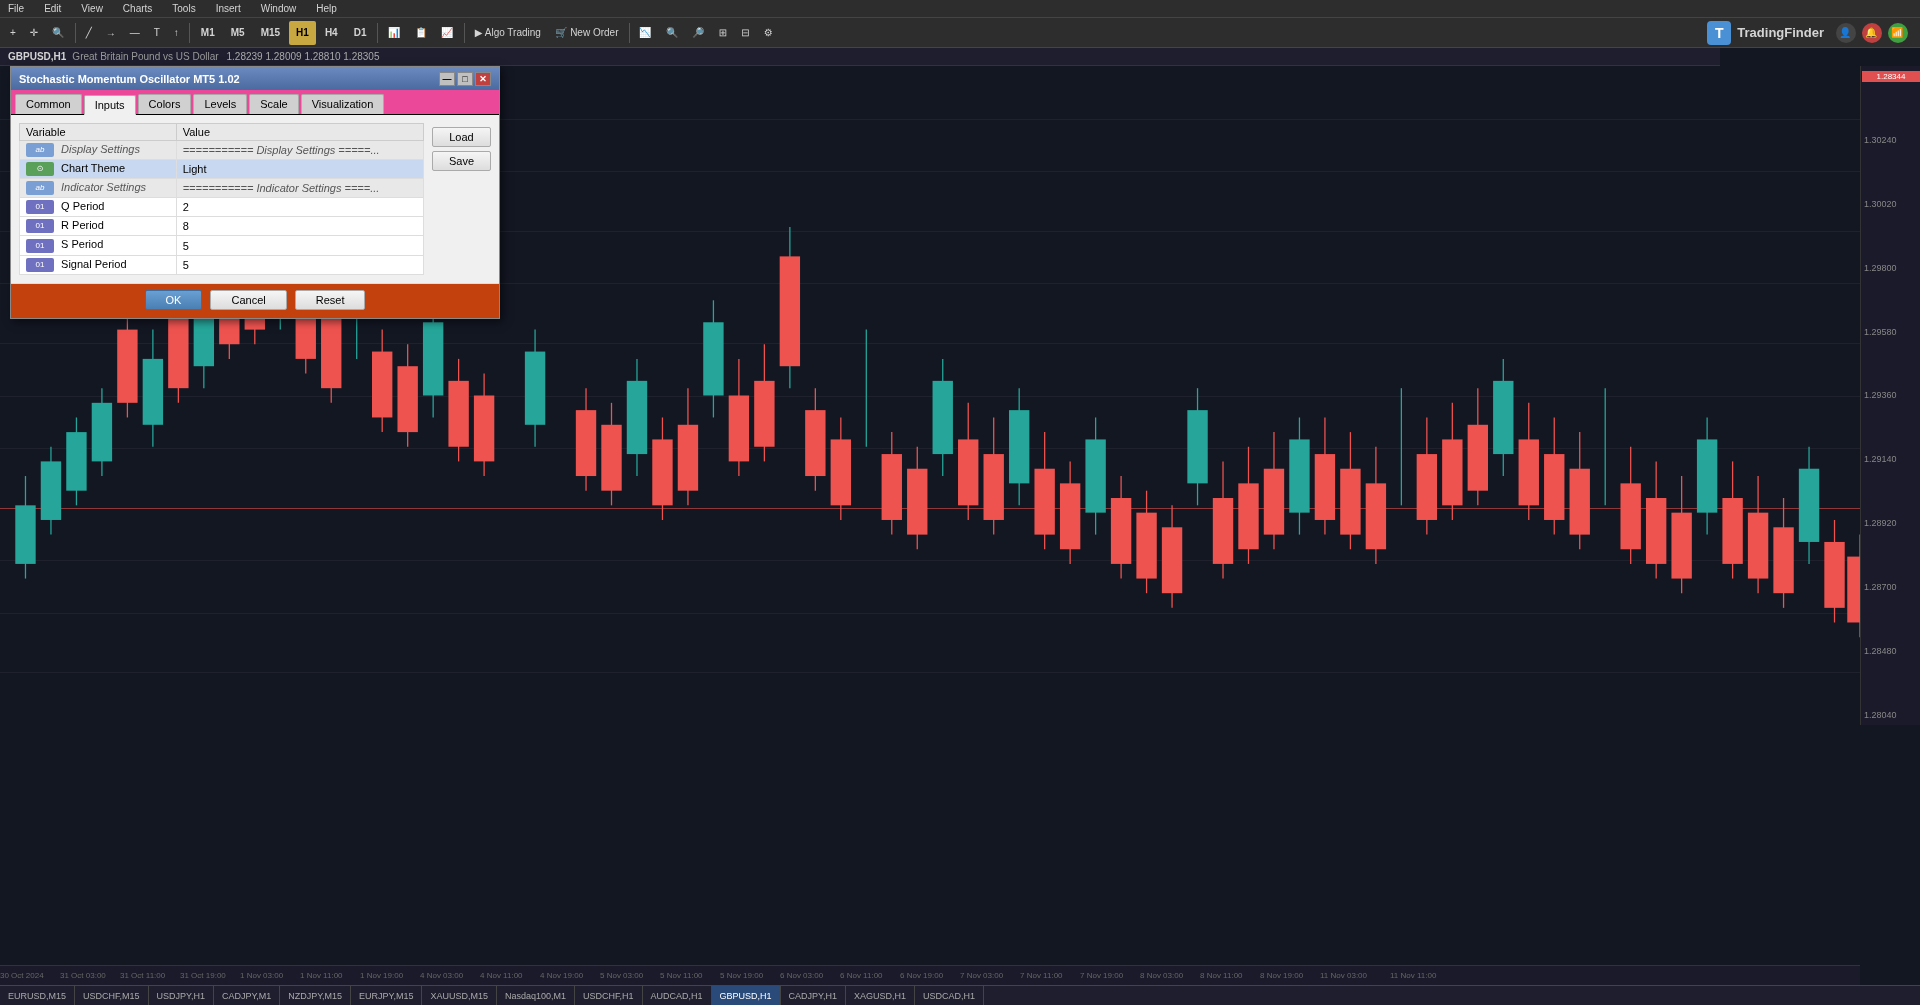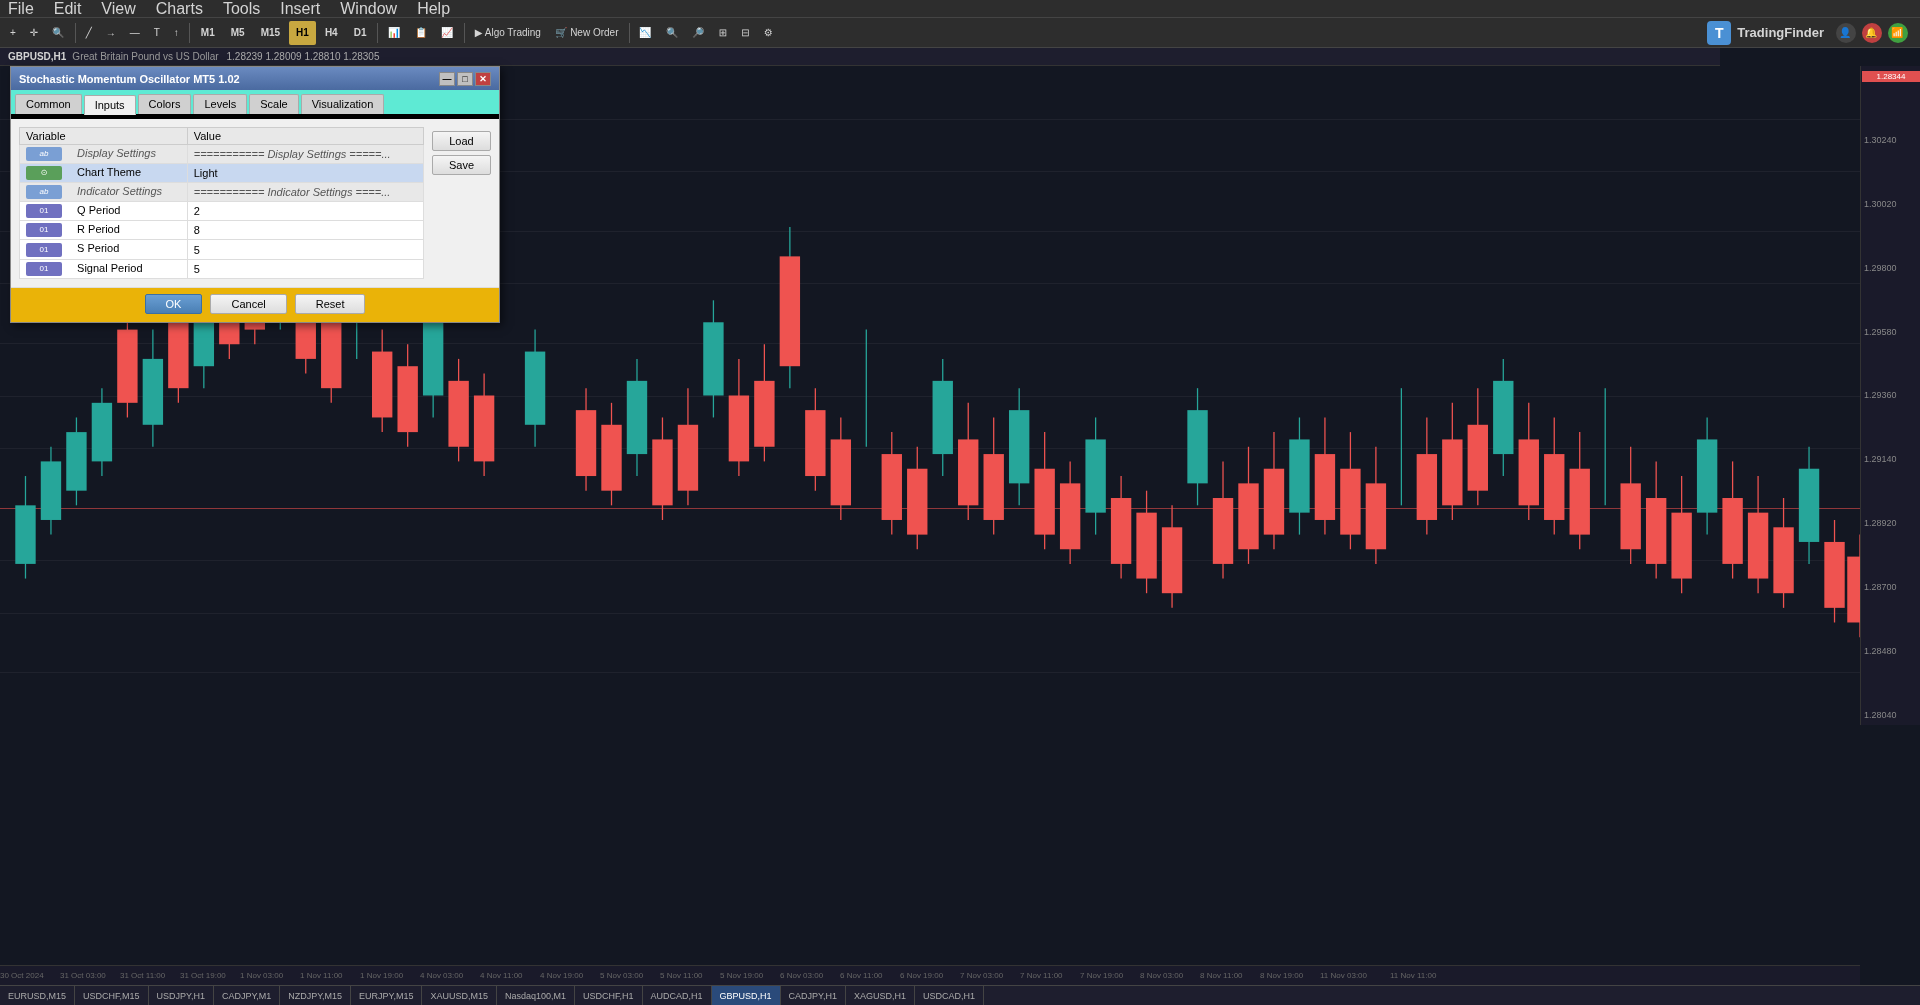--- a/index.html
+++ b/index.html
@@ -7,21 +7,21 @@
 
     
     .menu-bar {
       background: #2d2d2d;
       height: 18px;
       display: flex;
       align-items: center;
       padding: 0 4px;
       gap: 12px;
       color: #d4d4d4;
-      font-size: 16px;
+      font-size: 10px;
       border-bottom: 1px solid #444;
     }
     .menu-bar span { cursor: pointer; padding: 0 4px; }
 
     
     .toolbar {
       background: #2d2d2d;
       height: 30px;
       display: flex;
       align-items: center;
@@ -201,24 +201,24 @@
       cursor: pointer;
       display: flex;
       align-items: center;
       justify-content: center;
       font-size: 9px;
       color: #000;
     }
 
     
     .dialog-tabs {
-      background: #5eead4;
+      background: #ec4899;
       display: flex;
       padding: 4px 4px 0 4px;
-      border-bottom: 5px solid #000000;
+      border-bottom: 1px solid #000000;
     }
     .dialog-tab {
       padding: 3px 10px;
       font-size: 11px;
       cursor: pointer;
       border: 1px solid #aaa;
       border-bottom: none;
       background: #d0d0d0;
       margin-right: 2px;
       border-radius: 2px 2px 0 0;
@@ -260,23 +260,23 @@
     .param-table tr.section-header td {
       background: #e8e8e8;
       font-style: italic;
       color: #555;
     }
     .param-table tr.selected { background: #c8d8f0; }
 
     
     .row-icon {
       display: inline-block;
-      width: 36px;
+      width: 28px;
       height: 14px;
-      margin-right: 12px;
+      margin-right: 4px;
       vertical-align: middle;
       border-radius: 2px;
       font-size: 8px;
       text-align: center;
       line-height: 14px;
     }
     .icon-display { background: #7a9fd4; color: white; }
     .icon-param { background: #d4a040; color: white; }
 
     
@@ -294,21 +294,21 @@
       font-size: 11px;
       border-radius: 2px;
     }
 
     
     .dialog-footer {
       display: flex;
       justify-content: center;
       gap: 8px;
       padding: 6px 8px 8px;
-      background: #eab308;
+      background: #c2410c;
       border-top: 1px solid #ddd;
     }
     .footer-btn {
       padding: 3px 20px;
       background: linear-gradient(to bottom, #f5f5f5, #ddd);
       border: 1px solid #aaa;
       cursor: pointer;
       font-size: 11px;
       border-radius: 2px;
     }

